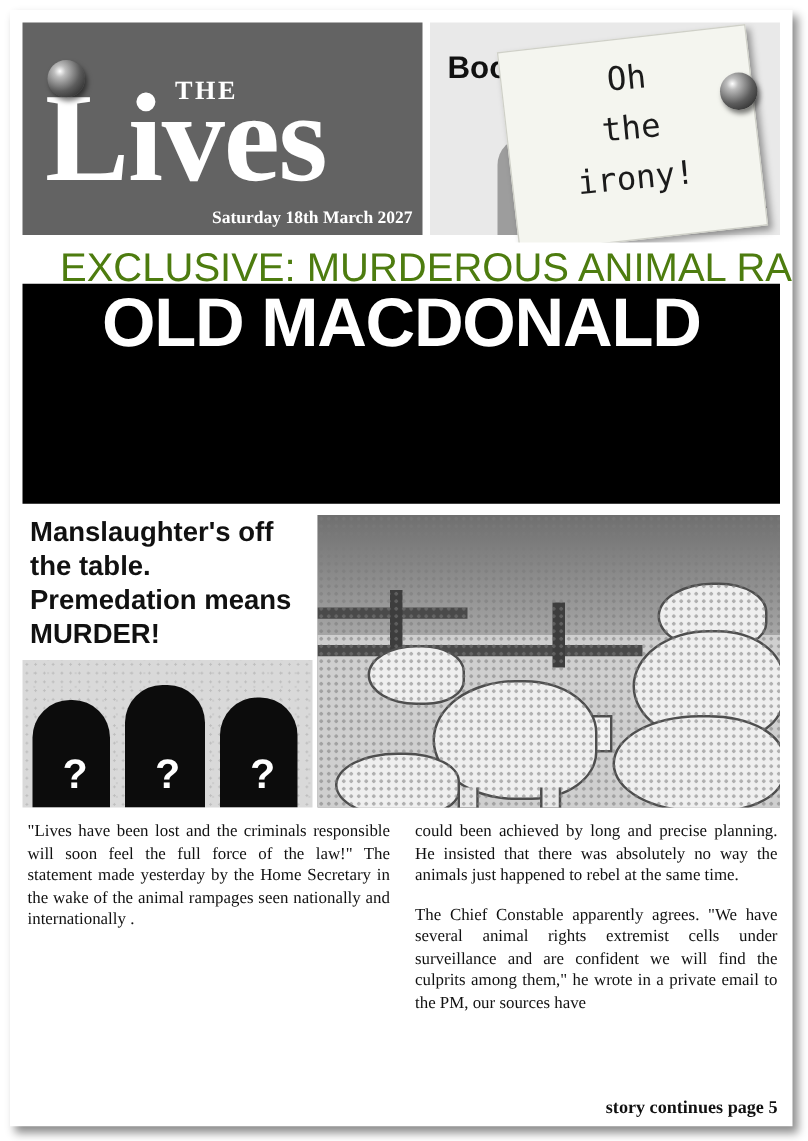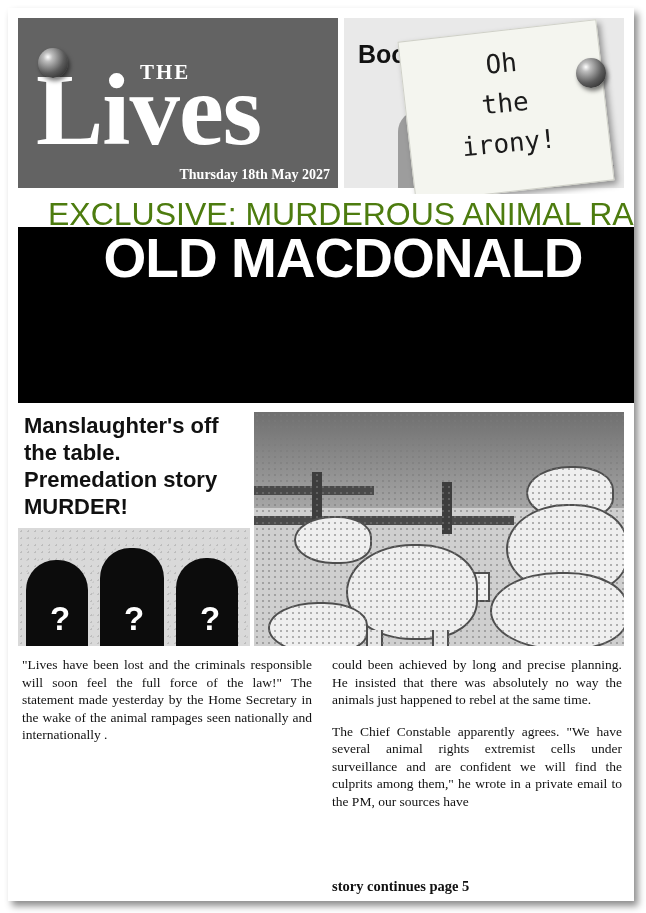--- a/index.html
+++ b/index.html
@@ -221,21 +221,20 @@
   
   .headline {
     position: absolute;
     left: 10px;
     top: 219px;
     width: 606px;
     height: 176px;
     background: #000000;
     color: #ffffff;
     overflow: hidden;
-    padding-left: 22px;
   }
   .headline div {
     font-family: "Liberation Sans", sans-serif;
     font-weight: bold;
     font-size: 55px;
     line-height: 58px;
     text-align: center;
     letter-spacing: -1px;
     white-space: nowrap;
   }
@@ -386,35 +385,36 @@
     color: #111;
   }
   .col.left { left: 0; }
   .col.right { left: 310px; }
   .col p { margin: 0 0 14px 0; }
   .continues {
     position: absolute;
     left: 310px;
     top: 222px;
     width: 290px;
+    text-align: right;
     font-family: "Liberation Serif", serif;
     font-weight: bold;
     font-size: 14.5px;
     color: #111;
   }
 </style>
 </head>
 <body>
 
 <div class="page">
 
   <div class="masthead">
     <div class="mast-the">THE</div>
     <div class="mast-moon">Lives</div>
-    <div class="mast-date">Thursday 18th May 2027</div>
+    <div class="mast-date">Saturday 18th March 2027</div>
   </div>
 
   <div class="topad">
     <div class="topad-head">Book online from</div>
     <div class="topad-fig">
       <div class="body"></div>
       <div class="shirt"></div>
       <div class="arm"></div>
       <div class="head"></div>
       <div class="glasses"></div>
@@ -434,21 +434,21 @@
   <div class="pin p2"></div>
 
   <div class="exclusive">
     <span>EXCLUSIVE: MURDEROUS ANIMAL RAMPAGE</span>
   </div>
 
   <div class="headline">
     <div class="hl1">OLD MACDONALD</div>
   </div>
 
-  <div class="subhead">Manslaughter's off the table. Premedation story MURDER!</div>
+  <div class="subhead">Manslaughter's off the table. Premedation means MURDER!</div>
 
   <div class="silo">
     <div class="grain"></div>
     <div class="fig f1"></div>
     <div class="fig f2"></div>
     <div class="fig f3"></div>
     <div class="q q1">?</div>
     <div class="q q2">?</div>
     <div class="q q3">?</div>
   </div>

